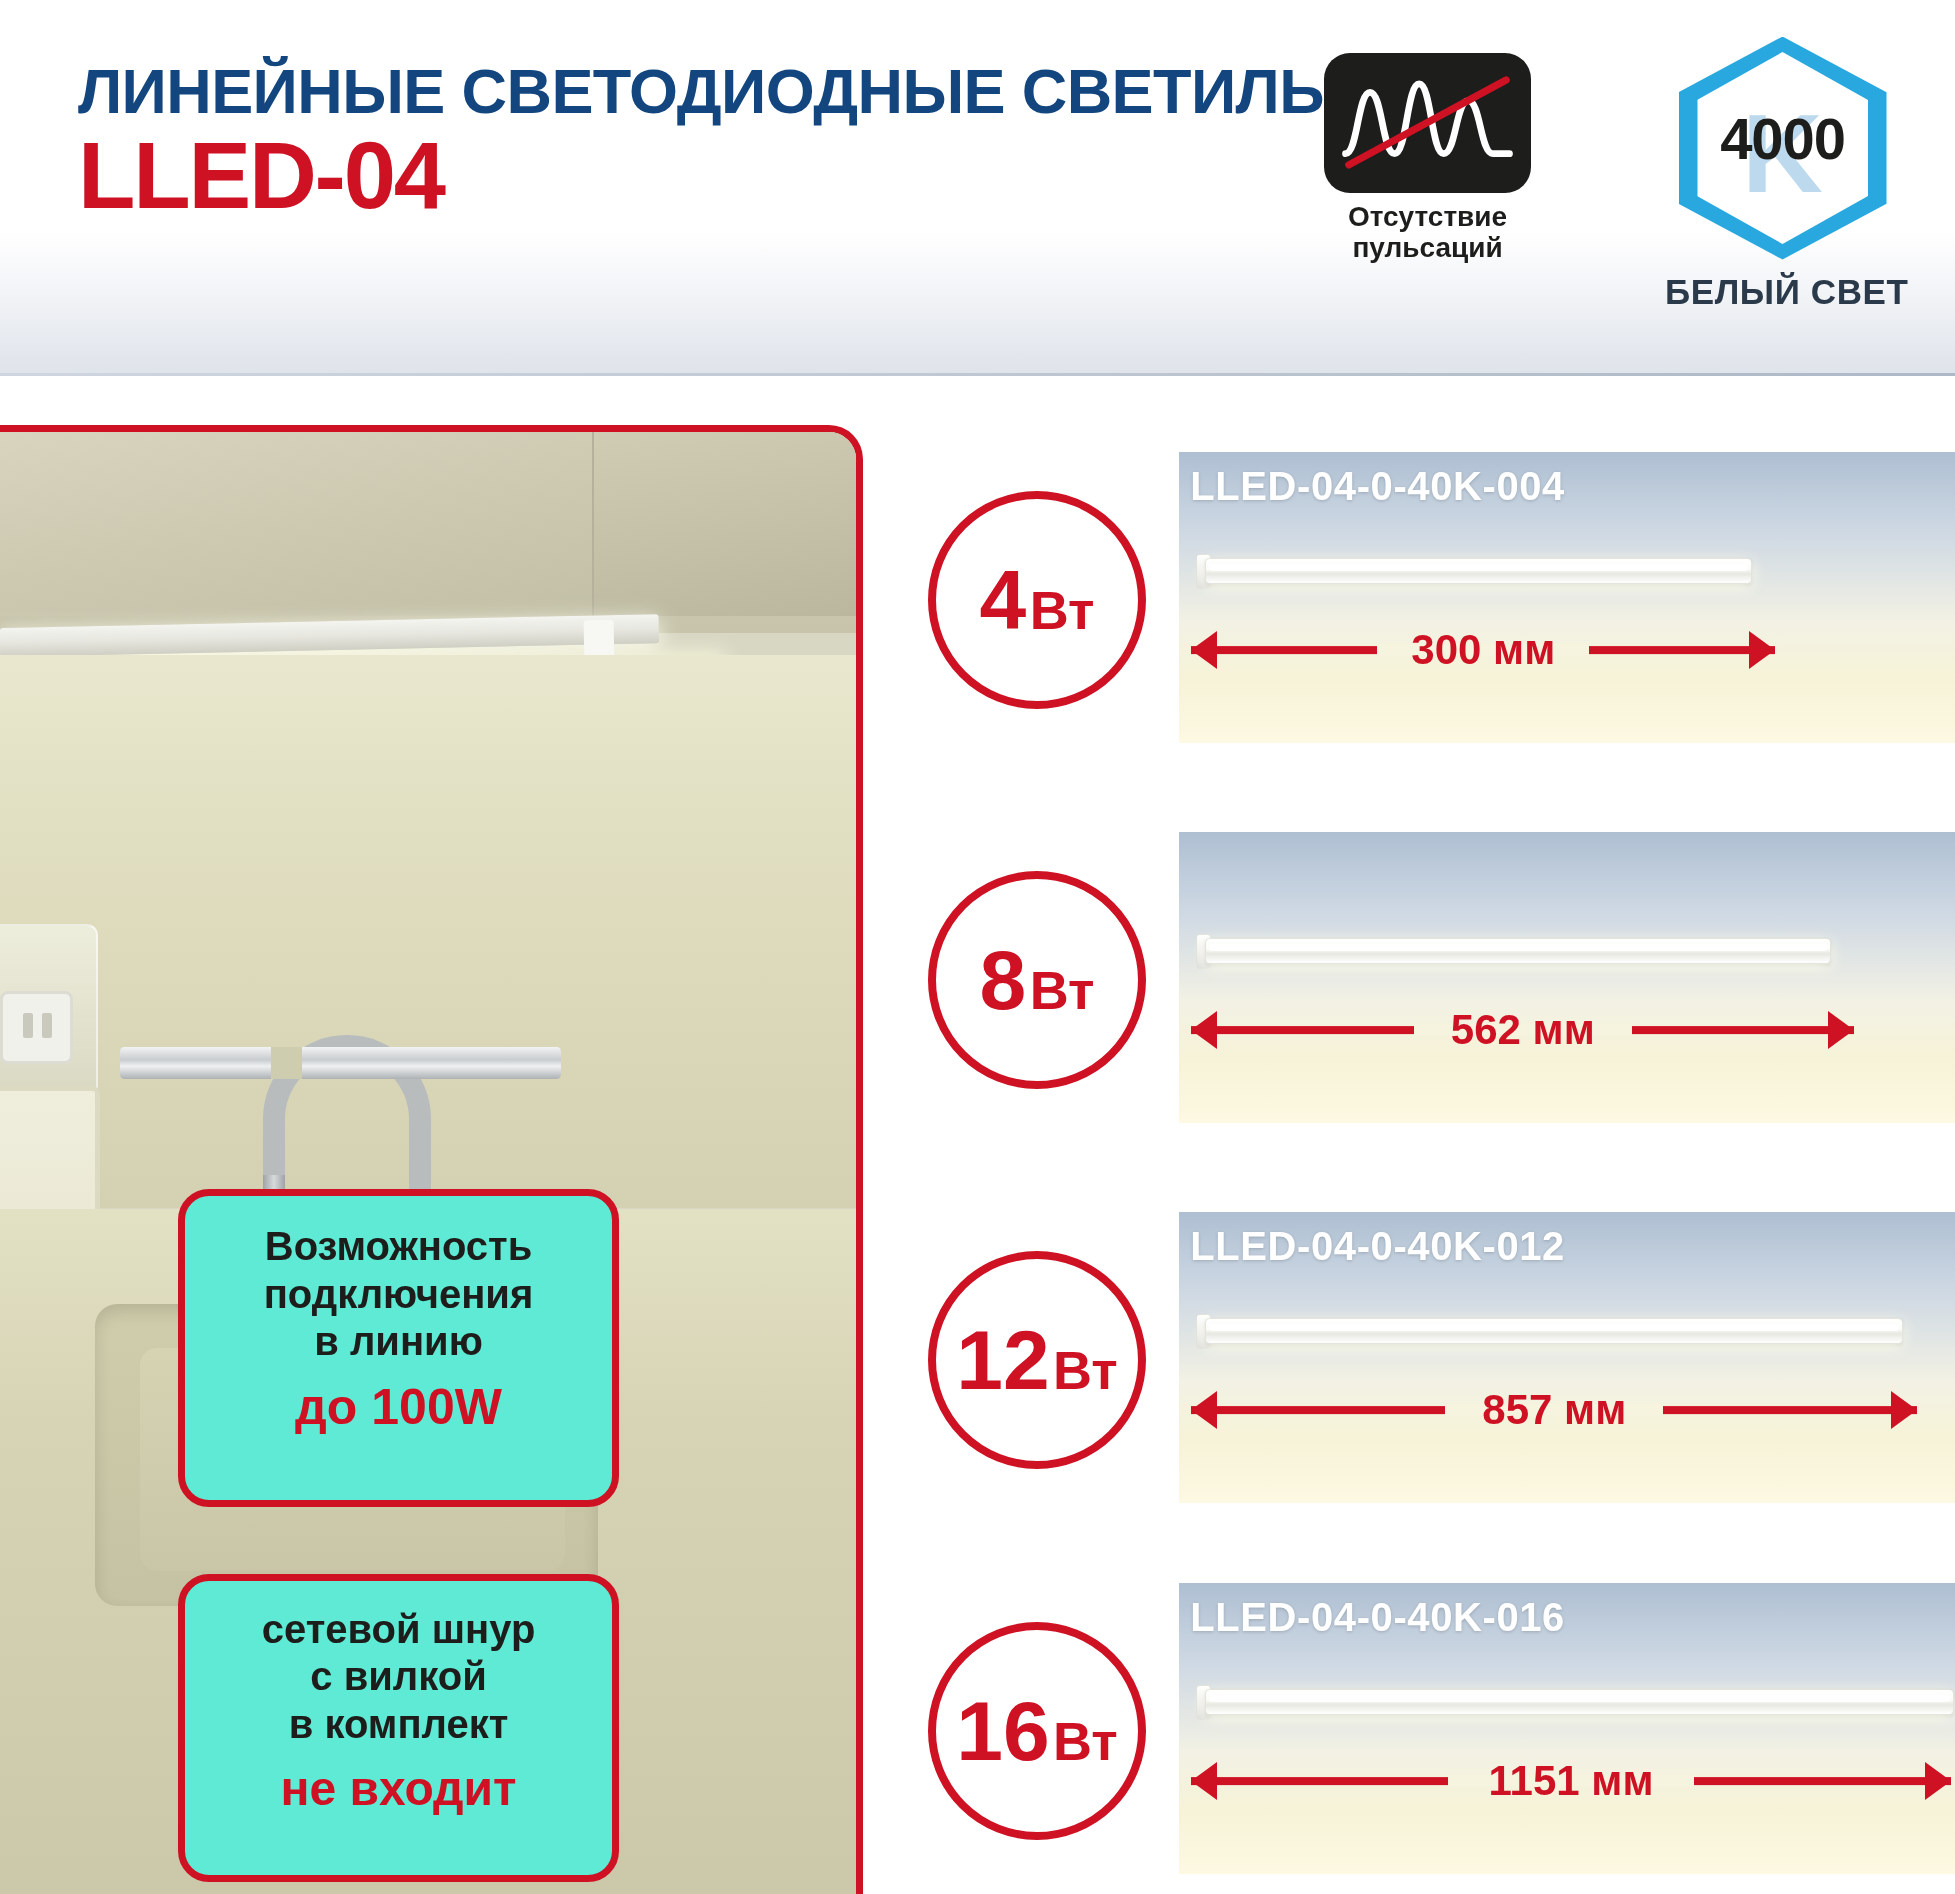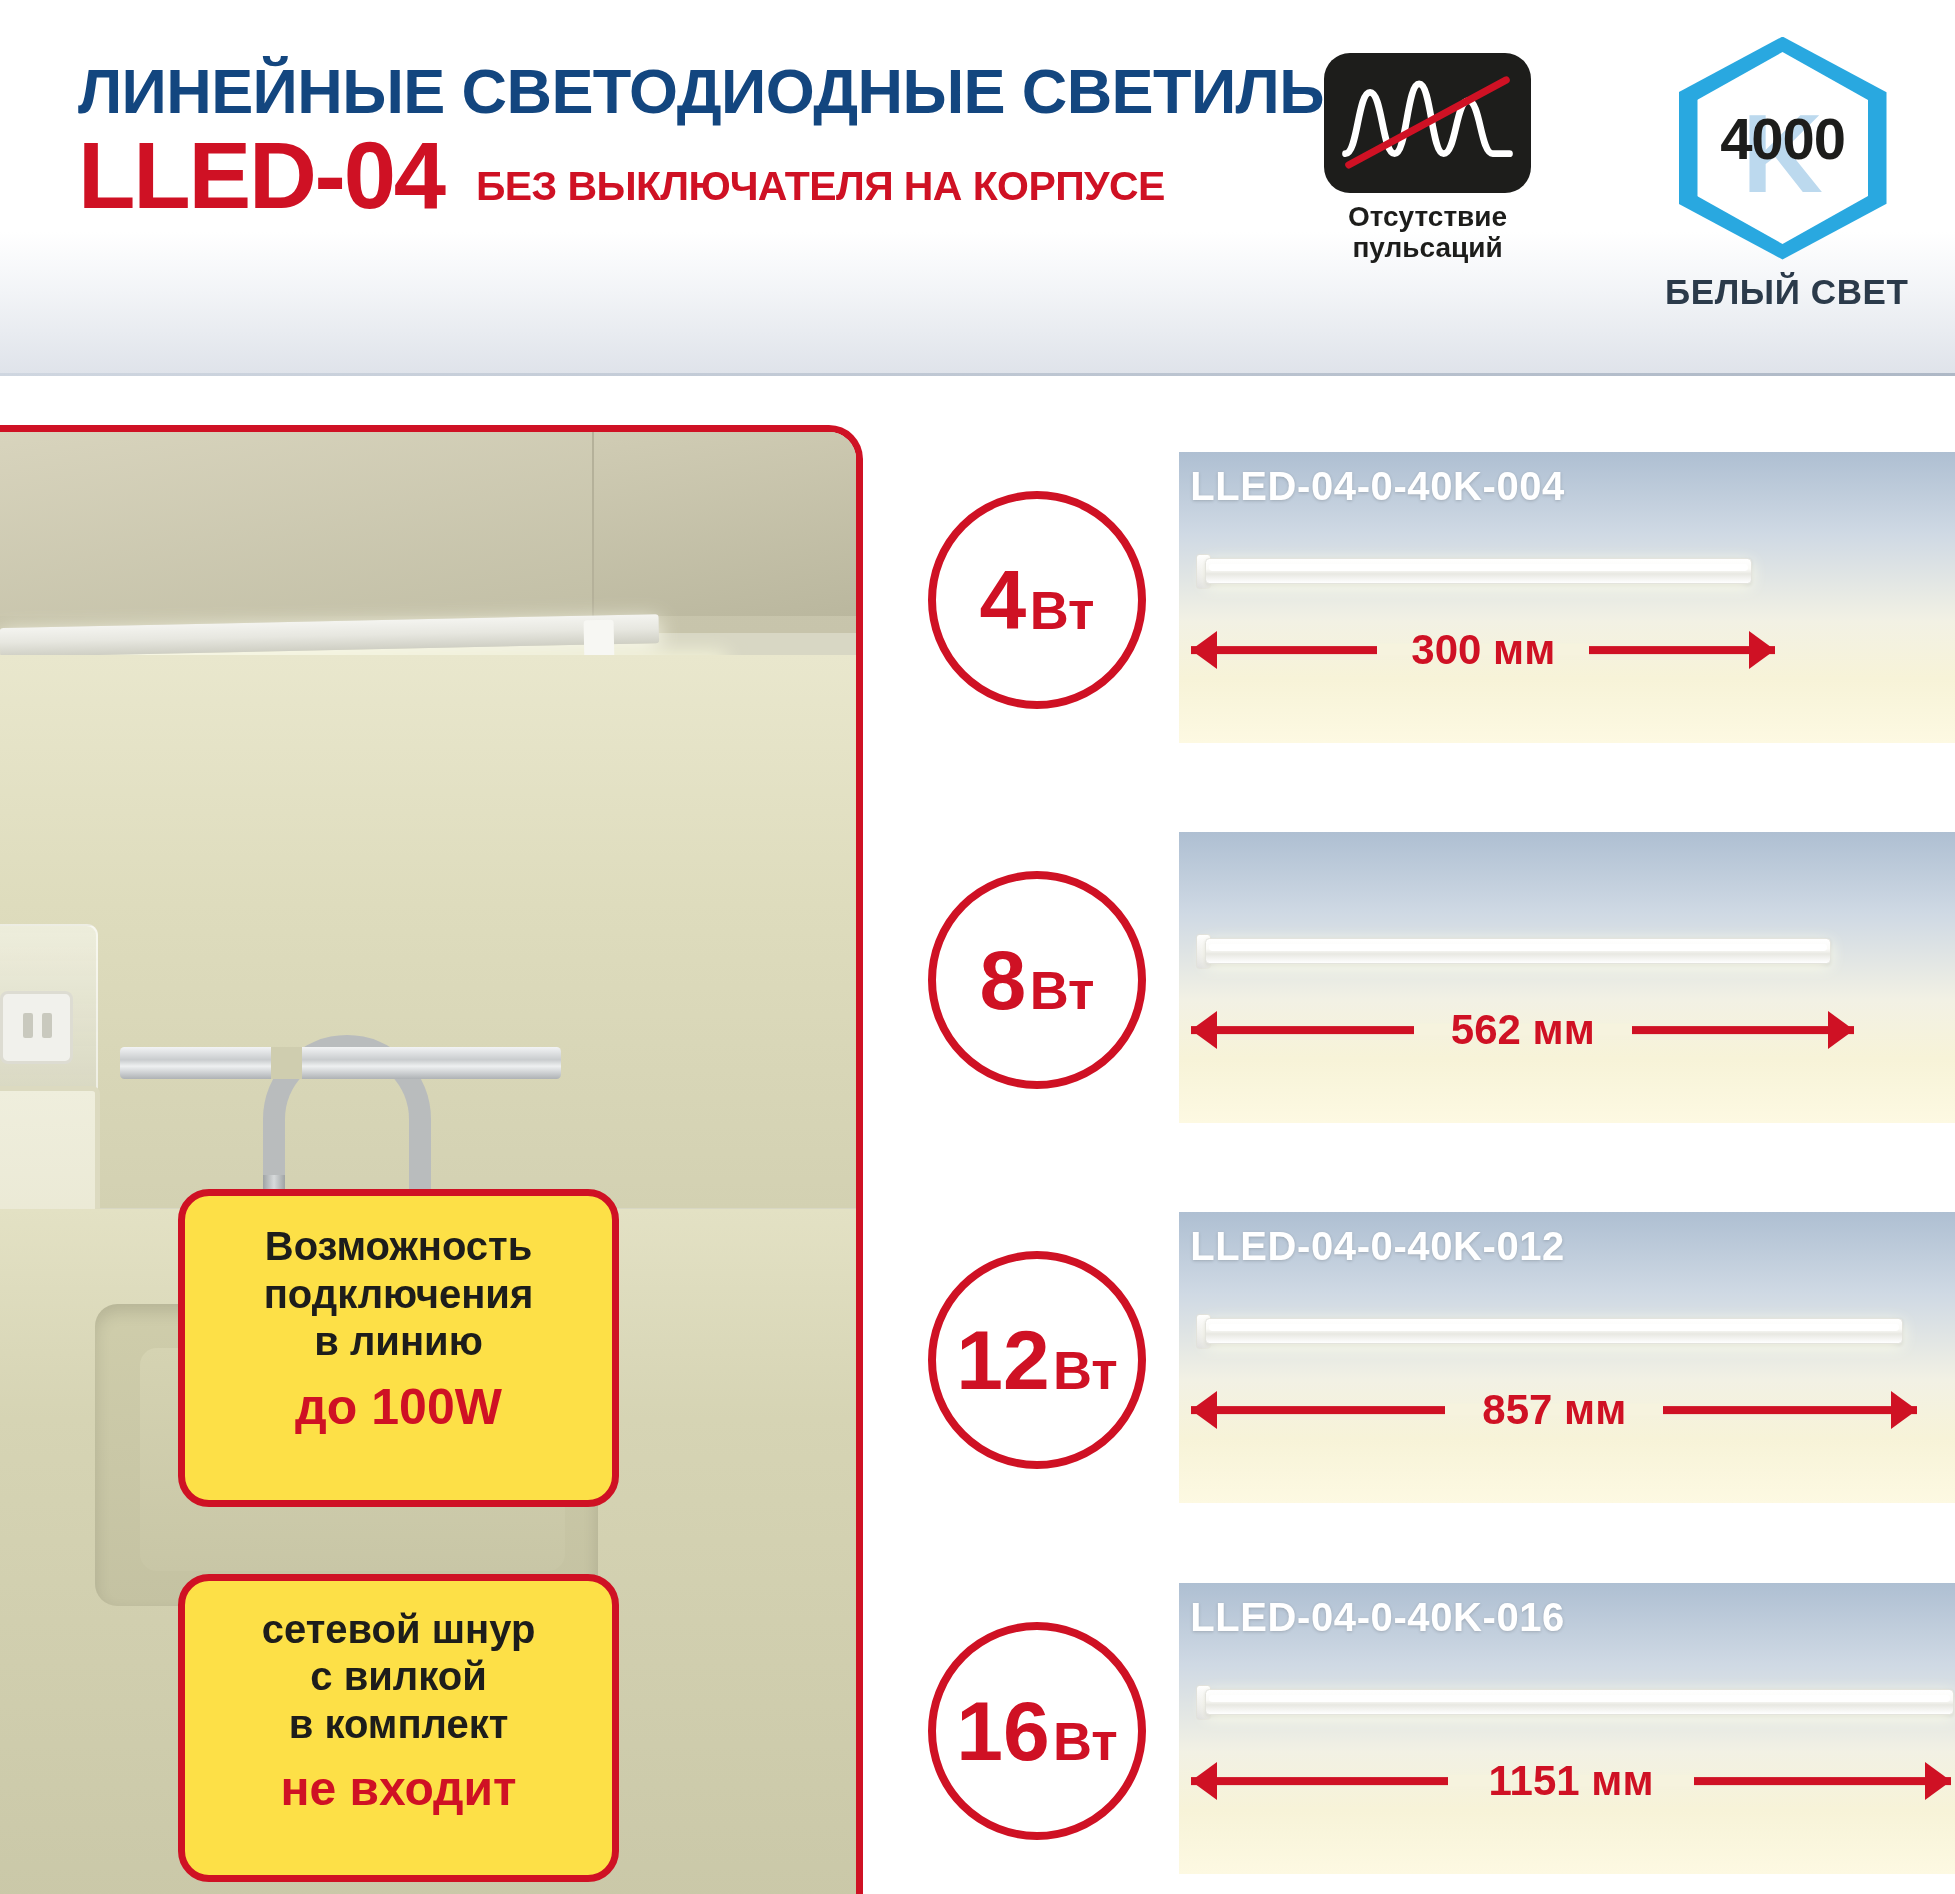--- a/index.html
+++ b/index.html
@@ -277,21 +277,21 @@
   .ph-glass {
     position: absolute; left: -34px; top: 492px; width: 128px; height: 184px;
     background: linear-gradient(to bottom, rgba(240,240,225,0.85), rgba(215,215,195,0.8));
     border-radius: 11.2px 11.2px 19px 19px;
     border: 2.8px solid rgba(255,255,255,0.55);
   }
 
   
   .callout {
     position: absolute;
-    background: #fde047;
+    background: #5eead4;
     border: 7.3px solid #cf1124;
     border-radius: 31px;
     box-sizing: border-box;
     text-align: center;
     color: #1d1d1b;
   }
   .callout-1 {
     left: 178px;
     top: 1189px;
     width: 441px;
@@ -465,21 +465,20 @@
 </style>
 </head>
 <body>
 
 <div class="header">
 
   <div class="title-block">
     <div class="title-line1">ЛИНЕЙНЫЕ СВЕТОДИОДНЫЕ СВЕТИЛЬНИКИ</div>
     <div class="title-line2">
       <span class="title-model">LLED-04</span>
-      <span class="title-sub">БЕЗ ВЫКЛЮЧАТЕЛЯ НА КОРПУСЕ</span>
     </div>
   </div>
 
   <div class="badge-flicker">
     <div class="flicker-square">
       <svg class="flicker-wave" viewBox="0 0 310 190">
         <path d="M8 150 C 30 150, 30 40, 52 40 C 74 40, 74 150, 96 150 C 118 150, 118 25, 140 25 C 162 25, 162 150, 184 150 C 206 150, 206 55, 228 55 C 250 55, 250 150, 272 150 L 302 150" fill="none" stroke="#ffffff" stroke-width="12" stroke-linecap="round" stroke-linejoin="round"></path>
         <line x1="14" y1="170" x2="296" y2="18" stroke="#cf1124" stroke-width="13" stroke-linecap="round"></line>
       </svg>
     </div>

